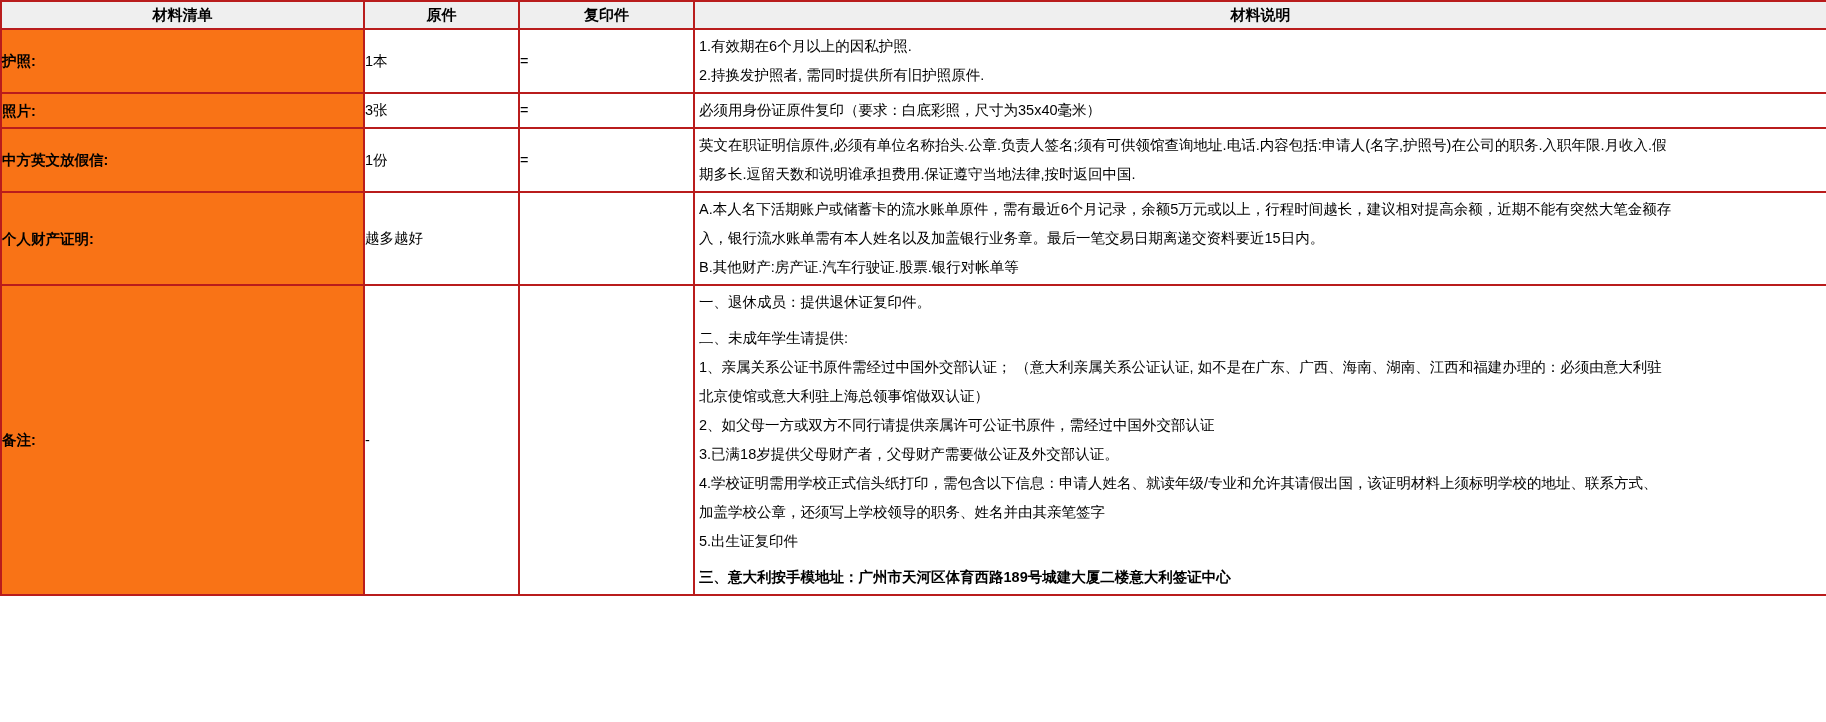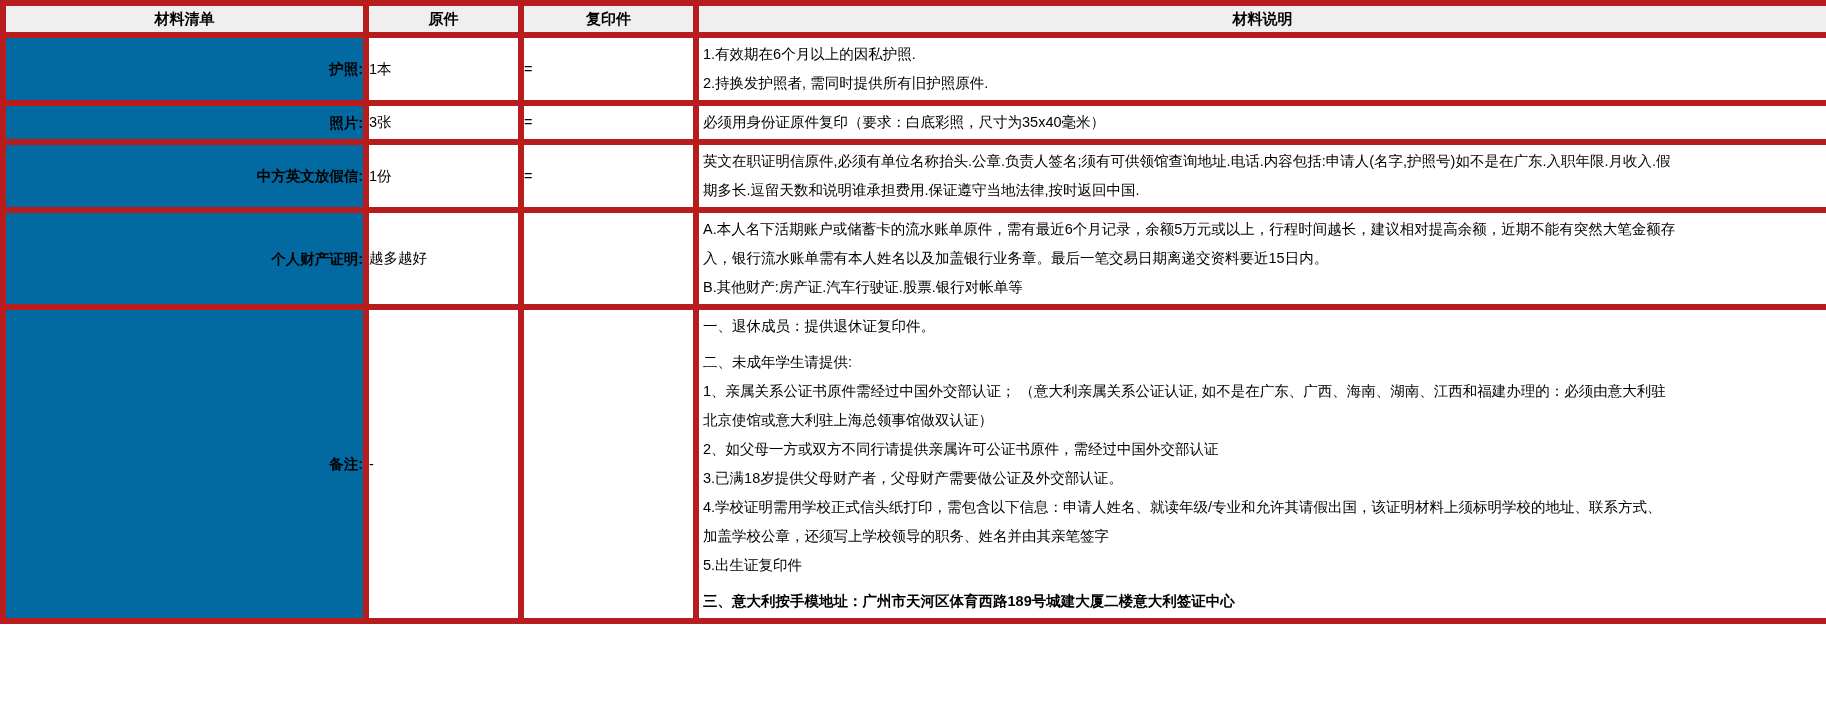--- a/index.html
+++ b/index.html
@@ -22,35 +22,34 @@
     table-layout: fixed;
     width: 1826px;
     font-size: 14.5px;
   }
   table.matlist col.c-name { width: 363px; }
   table.matlist col.c-orig { width: 155px; }
   table.matlist col.c-copy { width: 175px; }
   table.matlist col.c-desc { width: 1133px; }
 
   table.matlist th, table.matlist td {
-    border: 6px solid #b91c1c;
+    border: 2px solid #b91c1c;
     vertical-align: middle;
     padding: 0;
   }
   thead th {
     background: #efefef;
     font-weight: bold;
     text-align: center;
     height: 26px;
     font-size: 15px;
     line-height: 20px;
   }
   td.name {
-    background: #0369a1;
-    text-align: right;
+    background: #f97316;
     font-weight: bold;
     padding: 6px 10px 6px 6px;
     line-height: 22px;
   }
   td.cell {
     padding: 6px 4px 6px 6px;
     line-height: 23px;
     vertical-align: middle;
   }
   td.desc {
@@ -113,21 +112,21 @@
           <p>必须用身份证原件复印（要求：白底彩照，尺寸为35x40毫米）</p>
         </td>
       </tr>
 
 
       <tr>
         <td class="name">中方英文放假信:</td>
         <td class="cell">1份</td>
         <td class="cell">=</td>
         <td class="desc">
-          <p>英文在职证明信原件,必须有单位名称抬头.公章.负责人签名;须有可供领馆查询地址.电话.内容包括:申请人(名字,护照号)如不是在广东.入职年限.月收入.假</p>
+          <p>英文在职证明信原件,必须有单位名称抬头.公章.负责人签名;须有可供领馆查询地址.电话.内容包括:申请人(名字,护照号)在公司的职务.入职年限.月收入.假</p>
           <p>期多长.逗留天数和说明谁承担费用.保证遵守当地法律,按时返回中国.</p>
         </td>
       </tr>
 
 
       <tr>
         <td class="name">个人财产证明:</td>
         <td class="cell">越多越好</td>
         <td class="cell"></td>
         <td class="desc">

